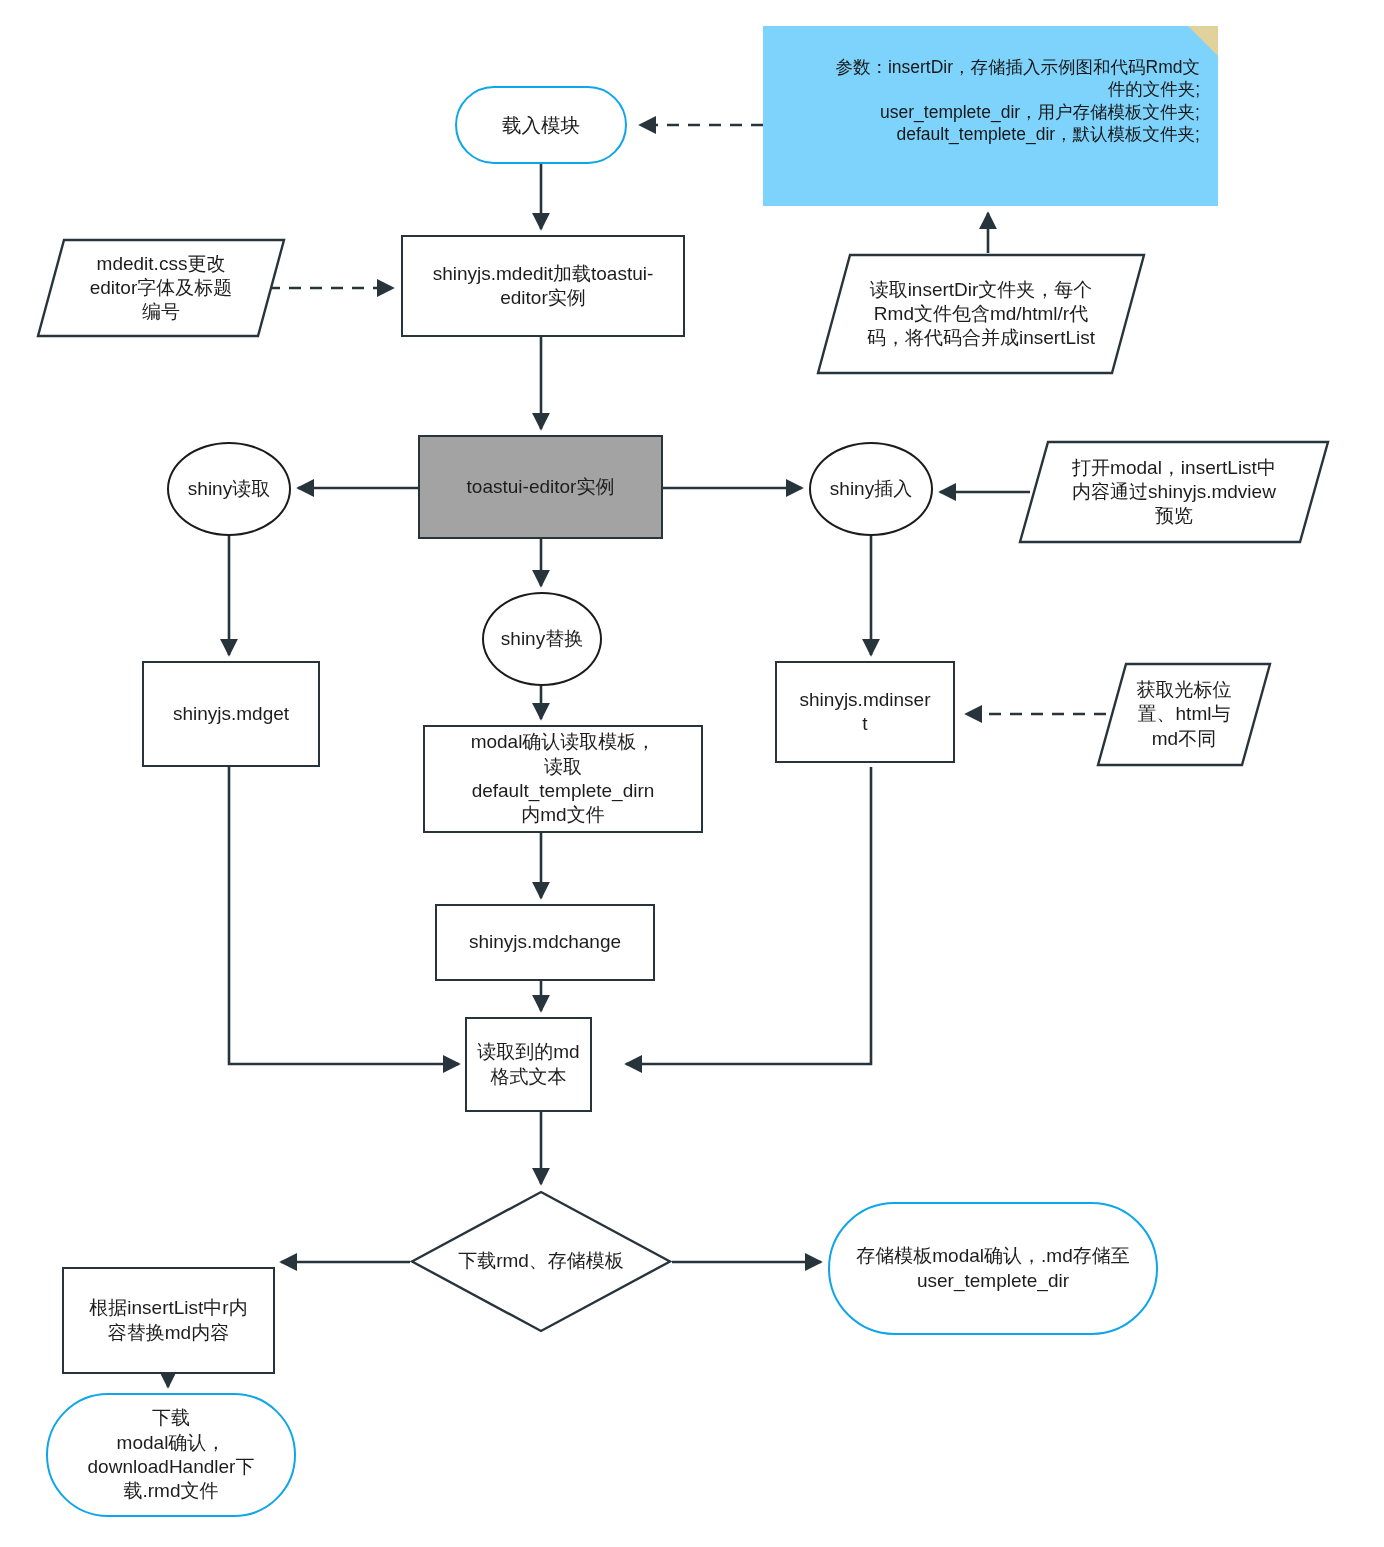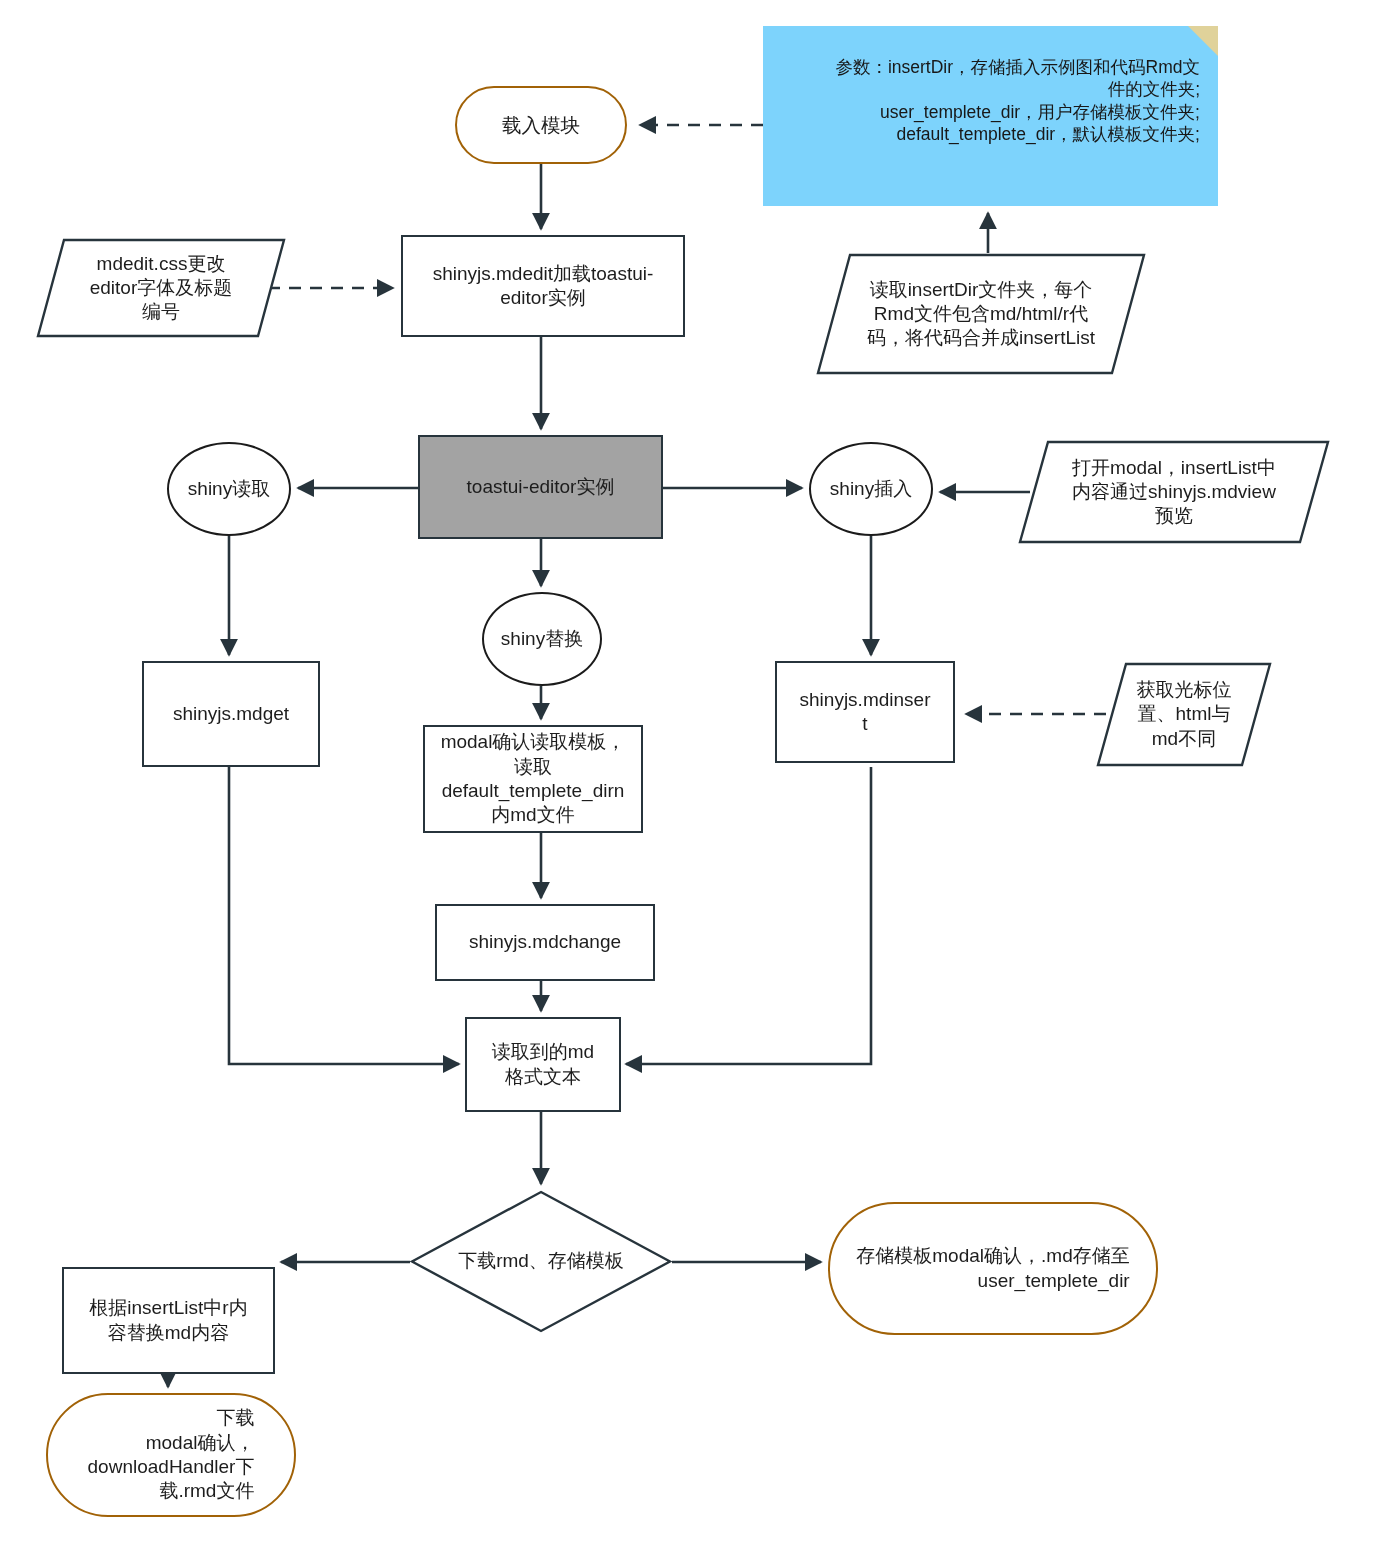--- a/index.html
+++ b/index.html
@@ -39,24 +39,23 @@
   }
   .n-rect {
     border: 2px solid #27343c;
     background: #ffffff;
   }
   .n-rect-hl {
     border: 2px solid #27343c;
     background: #a3a3a3;
   }
   .n-stadium {
-    border: 2px solid #a16207;
+    border: 2px solid #0ea5e9;
     background: #ffffff;
     border-radius: 999px;
-    text-align: right;
   }
   .n-circle {
     border: 2px solid #1b1b1b;
     background: #ffffff;
     border-radius: 50%;
   }
   .n-para {
     background: transparent;
     border: none;
   }
@@ -241,32 +240,32 @@
 
   <div class="node n-para fs-18" style="left:1096px; top:662px; width:176px; height:105px;">
     <svg class="para-shape" viewBox="0 0 176 105" preserveAspectRatio="none">
       <polygon points="30,2 174,2 146,103 2,103" fill="#ffffff" stroke="#27343c" stroke-width="2.4" vector-effect="non-scaling-stroke"></polygon>
     </svg>
     <span class="para-text">获取光标位
 置、html与
 md不同</span>
   </div>
 
-  <div class="node n-rect fs-18" style="left:423px; top:725px; width:220px; height:108px;">
+  <div class="node n-rect fs-18" style="left:423px; top:725px; width:280px; height:108px;">
     <span>modal确认读取模板，
 读取
 default_templete_dirn
 内md文件</span>
   </div>
 
   <div class="node n-rect fs-18" style="left:435px; top:904px; width:220px; height:77px;">
     <span>shinyjs.mdchange</span>
   </div>
 
-  <div class="node n-rect fs-18" style="left:465px; top:1017px; width:156px; height:95px;">
+  <div class="node n-rect fs-18" style="left:465px; top:1017px; width:127px; height:95px;">
     <span>读取到的md
 格式文本</span>
   </div>
 
   <div class="node n-diamond fs-18" style="left:410px; top:1190px; width:262px; height:143px;">
     <svg class="dia-shape" viewBox="0 0 262 143" preserveAspectRatio="none">
       <polygon points="131,2 260,71.5 131,141 2,71.5" fill="#ffffff" stroke="#27343c" stroke-width="2.4" vector-effect="non-scaling-stroke"></polygon>
     </svg>
     <span class="dia-text">下载rmd、存储模板</span>
   </div>

